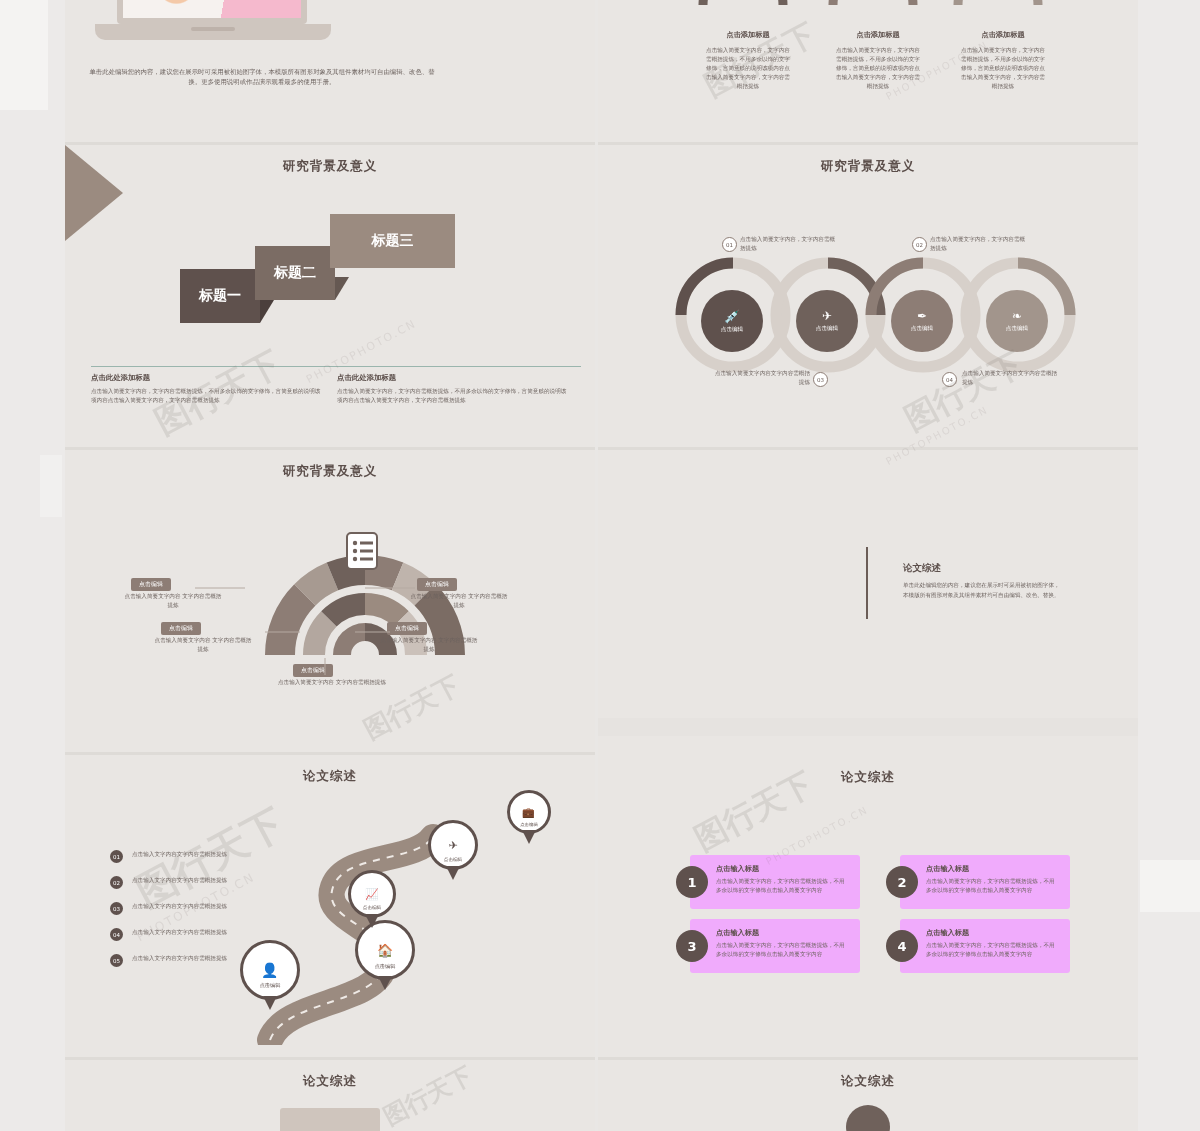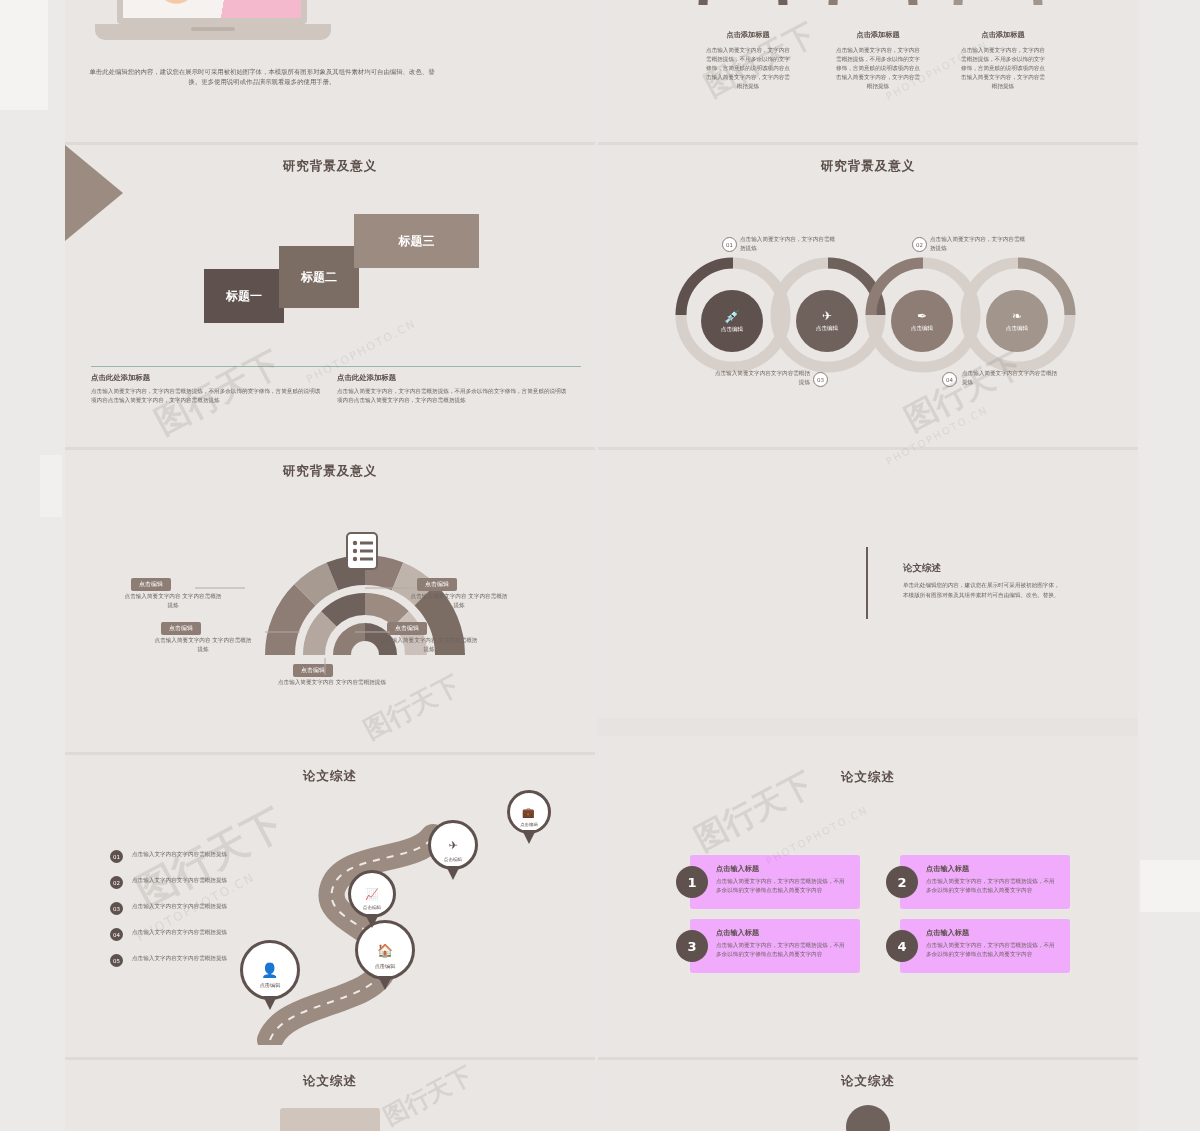--- a/index.html
+++ b/index.html
@@ -23,25 +23,25 @@
   .tiny2{font-size:5.6px;color:#6c625e;line-height:1.6;}
   
   #laptop{position:absolute;left:22px;top:-62px;width:260px;height:118px;}
   .lp-screen{position:absolute;left:30px;top:0;width:190px;height:86px;background:#4a4340;border:6px solid #cfc6bf;border-radius:4px;box-sizing:border-box;overflow:hidden;}
   .lp-img{position:absolute;left:0;top:0;width:100%;height:100%;background:
      radial-gradient(circle at 30% 55%, #f4c9a8 0 14%, transparent 15%),
      linear-gradient(100deg,#f6f2ef 0 58%, #f5b9cd 58% 100%);}
   .lp-base{position:absolute;left:8px;top:86px;width:236px;height:16px;background:#cfc6bf;border-radius:0 0 10px 10px;}
   .lp-base:after{content:"";position:absolute;left:50%;top:3px;margin-left:-22px;width:44px;height:4px;background:#bdb2aa;border-radius:3px;}
   #para-under{position:absolute;left:22px;top:68px;width:350px;text-align:center;}
-  .abox{position:absolute;display:flex;align-items:center;justify-content:center;color:#fff;font-size:12px;font-weight:bold;margin-left:24px;}
+  .abox{position:absolute;display:flex;align-items:center;justify-content:center;color:#fff;font-size:14px;font-weight:bold;}
   .shadow-tri{position:absolute;width:0;height:0;}
   
   #arrowA{left:115px;top:269px;width:80px;height:54px;background:#5f514d;}
-  #arrowB{left:190px;top:246px;width:80px;height:62px;background:#7b6c64;}
+  #arrowB{left:190px;top:246px;width:80px;height:54px;background:#7b6c64;}
   #arrowC{left:265px;top:214px;width:125px;height:54px;background:#9b8b80;}
   #arrowHead{left:388px;top:193px;width:0;height:0;border-top:48px solid transparent;border-bottom:48px solid transparent;border-left:58px solid #9b8b80;}
   #shA{left:195px;top:300px;border-left:14px solid #4b3f3c;border-bottom:23px solid transparent;}
   #shB{left:270px;top:277px;border-left:14px solid #655852;border-bottom:23px solid transparent;}
   .hr-line{position:absolute;height:1px;background:#9ab5ad;}
   .pin{position:absolute;width:62px;height:62px;border-radius:50%;display:flex;flex-direction:column;align-items:center;justify-content:center;color:#fff;font-size:5.6px;}
   .pin:after{content:"";position:absolute;bottom:-7px;left:50%;margin-left:-5px;border-left:5px solid transparent;border-right:5px solid transparent;border-top:9px solid inherit;}
   .numcirc{position:absolute;width:13px;height:13px;border-radius:50%;background:#fff;border:1px solid #8d7d75;color:#6b5d57;font-size:5.5px;display:flex;align-items:center;justify-content:center;}
   .tagbtn{position:absolute;background:#8d7d75;color:#fff;font-size:6px;padding:2px 8px;border-radius:2px;}
   

